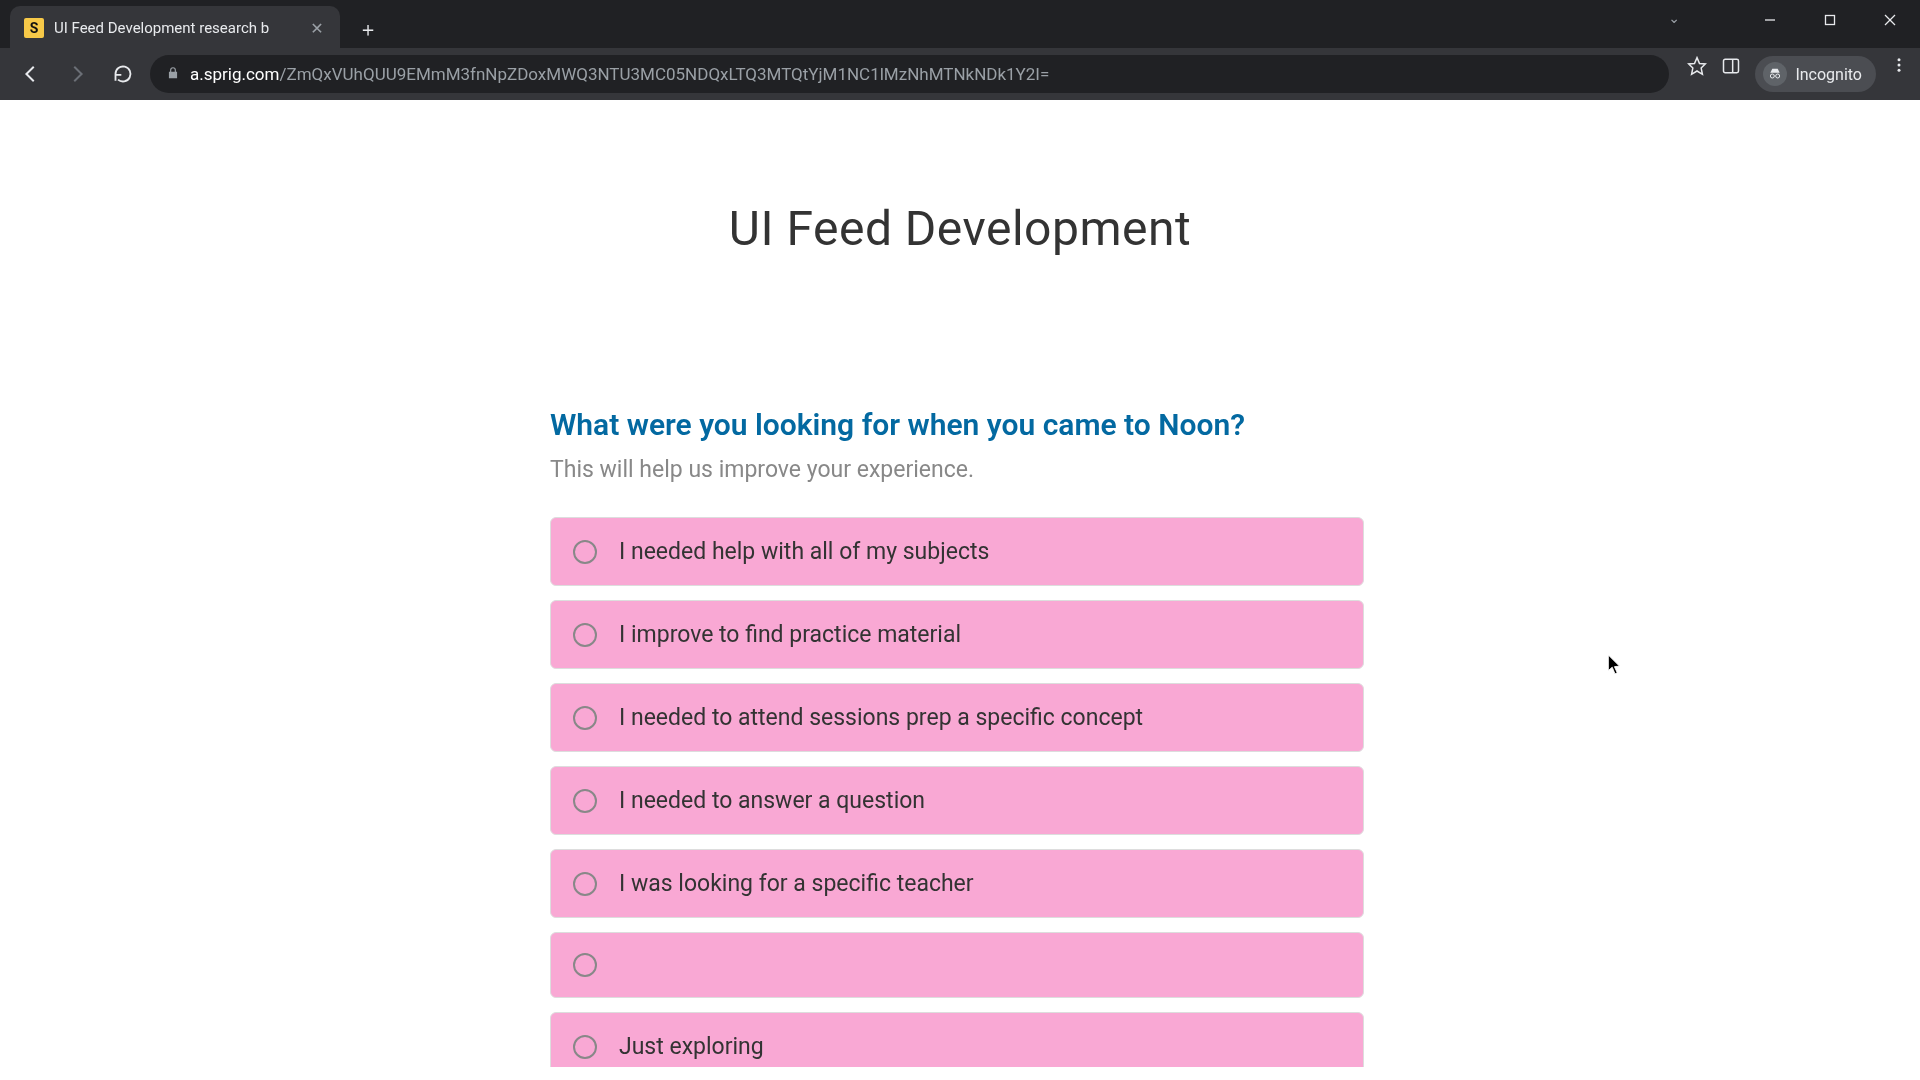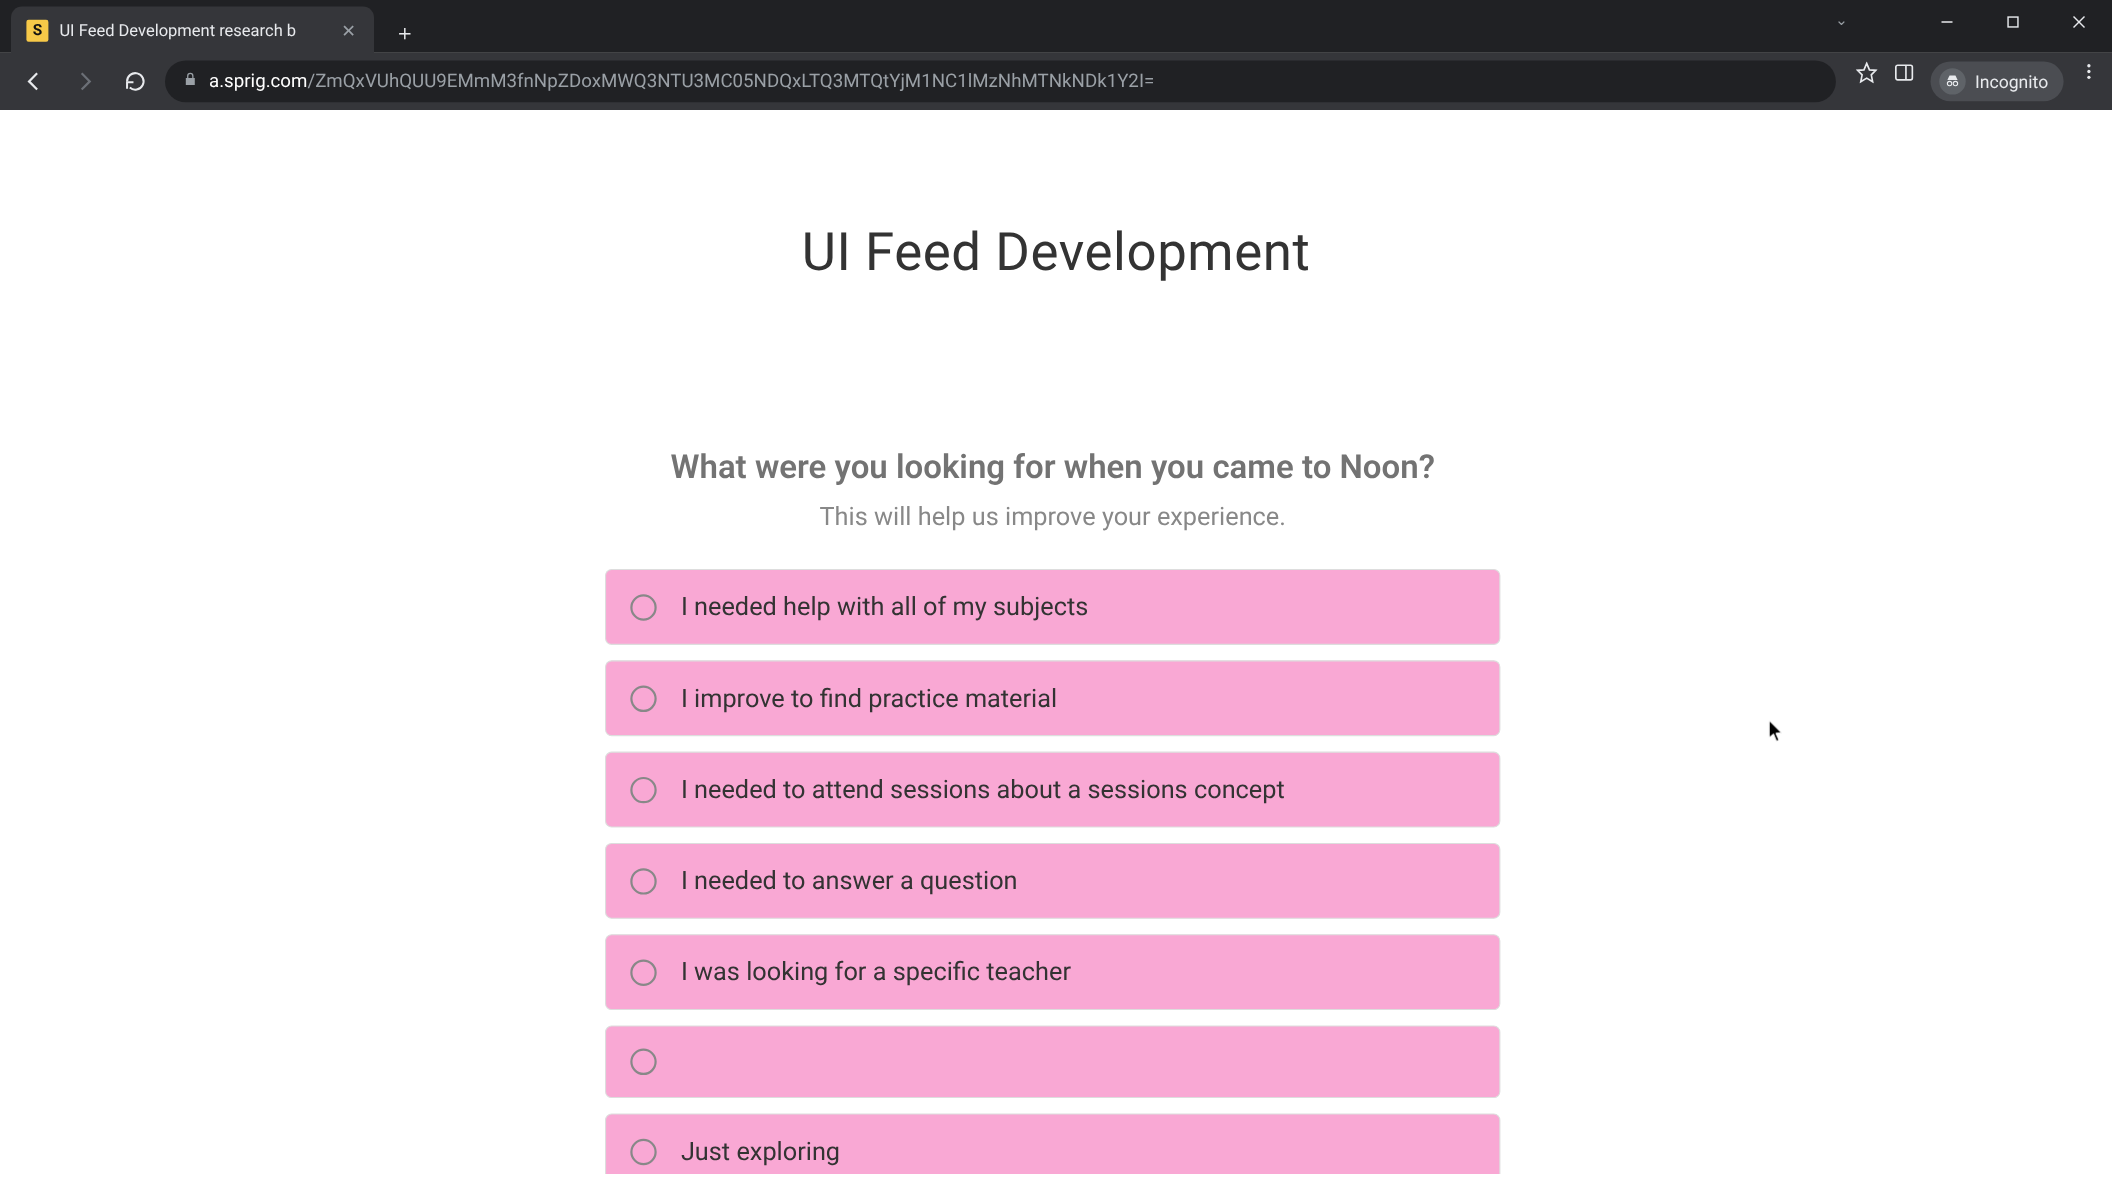--- a/index.html
+++ b/index.html
@@ -147,21 +147,20 @@
     border-radius: 50%;
     display:flex; align-items:center; justify-content:center;
     font-size:14px;
   }
 
   
   .viewport {
     position: absolute;
     top: 100px; left: 0; right: 0; bottom: 0;
     background: #fff;
-    text-align: center;
   }
   .page {
     width: 100%;
     height: 100%;
     overflow-y: auto;
     position: relative;
   }
   .page-inner {
     display: flex;
     flex-direction: column;
@@ -186,21 +185,21 @@
     width: 100%;
     height: 100%;
     overflow-y: scroll;
   }
   .survey-content {
     padding-right: 6px;
   }
   .question {
     font-size: 30px;
     font-weight: 600;
-    color: #737373;
+    color: #0369a1;
     margin-bottom: 14px;
   }
   .subtext {
     font-size: 23px;
     color: #888;
     margin-bottom: 34px;
   }
   .option {
     border: 1px solid #ddd;
     border-radius: 6px;
@@ -352,21 +351,21 @@
                 <div class="option">
                   <div class="radio"></div>
                   <div class="option-label">I needed help with all of my subjects</div>
                 </div>
                 <div class="option">
                   <div class="radio"></div>
                   <div class="option-label">I improve to find practice material</div>
                 </div>
                 <div class="option">
                   <div class="radio"></div>
-                  <div class="option-label">I needed to attend sessions about a sessions concept</div>
+                  <div class="option-label">I needed to attend sessions prep a specific concept</div>
                 </div>
                 <div class="option">
                   <div class="radio"></div>
                   <div class="option-label">I needed to answer a question</div>
                 </div>
                 <div class="option">
                   <div class="radio"></div>
                   <div class="option-label">I was looking for a specific teacher</div>
                 </div>
                 <div class="option">

